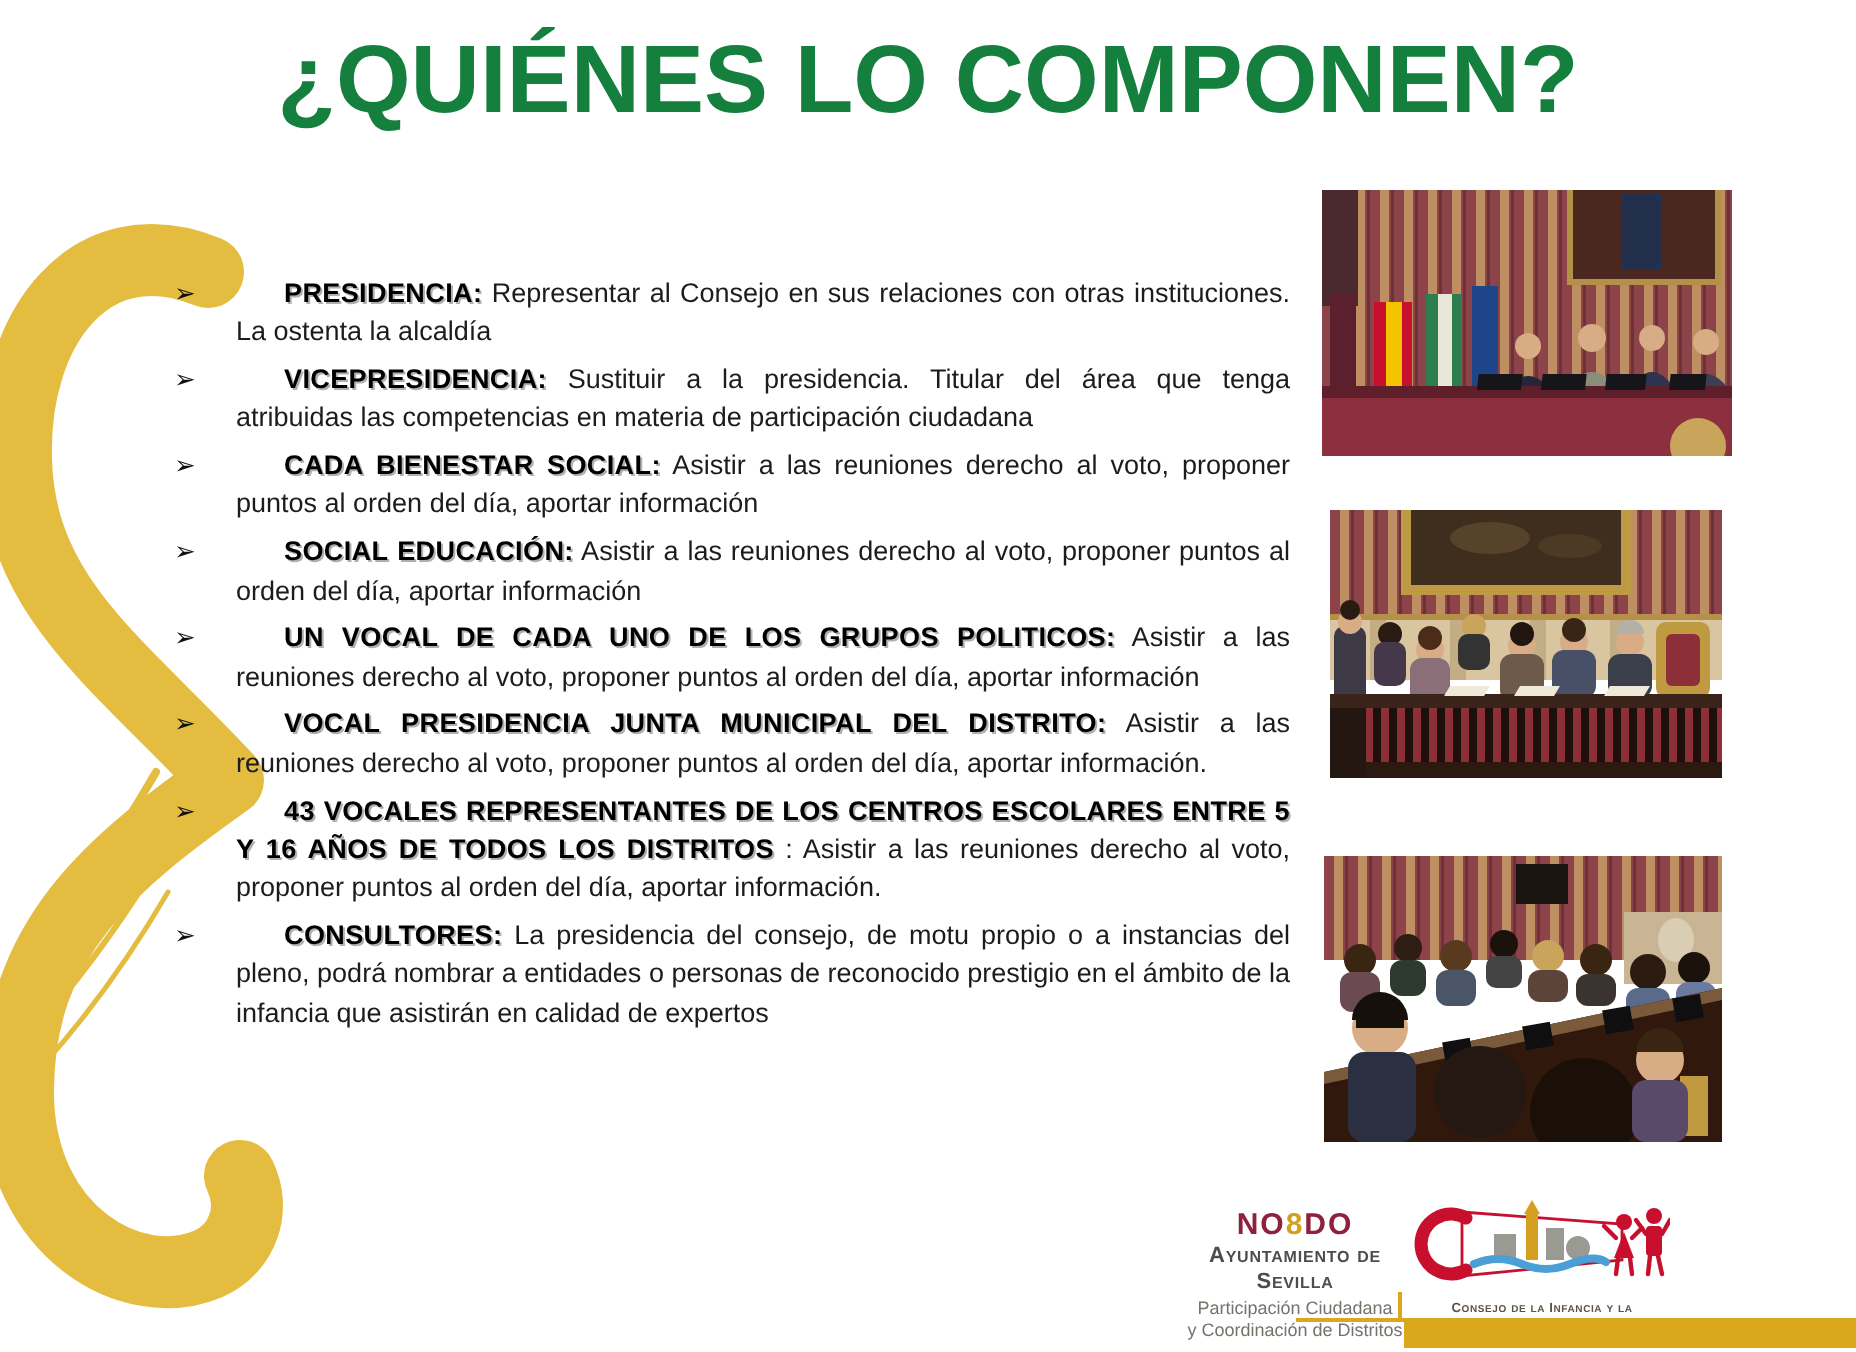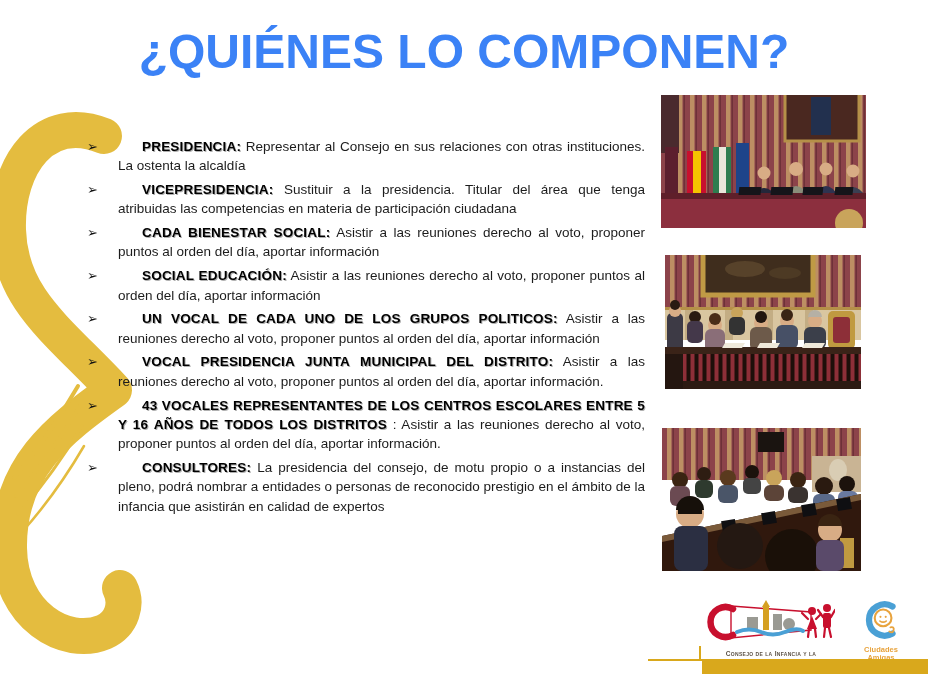--- a/index.html
+++ b/index.html
@@ -2,23 +2,23 @@
 <html><head>
 <meta charset="utf-8">
 <style>
   html,body{margin:0;padding:0;background:#fff;}
   .slide{
     position:relative; width:928px; height:676px; overflow:hidden;
     background:#ffffff; font-family:"Liberation Sans", sans-serif;
   }
   
   .title{
-    position:absolute; top:24px; left:0; width:100%;
+    position:absolute; top:13px; left:0; width:100%;
     text-align:center; font-size:48px; font-weight:bold;
-    color:#3b82f6; letter-spacing:0px; white-space:nowrap;
+    color:#15803d; letter-spacing:0px; white-space:nowrap;
   }
   
   .no8do-shape{ position:absolute; left:0; top:96px; width:150px; height:580px; }
   
   .list{ position:absolute; left:80px; top:137px; width:565px; }
   .item{ display:flex; margin-bottom:4.5px; }
   .bullet{
     flex:none; width:38px; padding-left:7px; box-sizing:border-box;
     font-size:13px; line-height:19.3px; color:#111;
   }
@@ -283,20 +283,26 @@
           <rect x="12" y="98" width="34" height="45" rx="8" fill="#2b2f42"></rect>
         <circle cx="78" cy="118" r="23" fill="#241812"></circle>
         <circle cx="130" cy="128" r="27" fill="#1a1008"></circle>
         <circle cx="168" cy="102" r="12" fill="#d8ac85"></circle>
           <path d="M156 98 A12 12 0 0 1 180 98 Z" fill="#3a2412"></path>
           <rect x="154" y="112" width="28" height="31" rx="7" fill="#5a4a6a"></rect>
       </g>
     </svg>
   </div>
 
+  <div class="no8do-logo">
+    <div class="no8do-word"><span class="mar">NO</span><span class="gold">8</span><span class="mar">DO</span></div>
+    <div class="no8do-org">Ayuntamiento de Sevilla</div>
+    <div class="no8do-dept">Participación Ciudadana</div>
+    <div class="no8do-dept">y Coordinación de Distritos</div>
+  </div>
 
   <div class="consejo-logo">
     <svg viewBox="0 0 128 48" width="128" height="48">
       <polygon points="24,9 104,15 104,33 24,41" fill="none" stroke="#C8102E" stroke-width="1.4"></polygon>
       <path d="M26 12 A15 15 0 1 0 26 38" fill="none" stroke="#C8102E" stroke-width="6.5" stroke-linecap="round"></path>
       <g>
         <rect x="40" y="20" width="11" height="13" fill="#9a9a93"></rect>
         <rect x="56" y="9" width="6" height="24" fill="#D5A021"></rect>
         <polygon points="55,10 59,3 63,10" fill="#D5A021"></polygon>
         <rect x="66" y="17" width="9" height="16" fill="#9a9a93"></rect>
@@ -315,33 +321,18 @@
         <line x1="116" y1="20" x2="111" y2="13"></line>
           <line x1="124" y1="20" x2="128" y2="13"></line>
         <line x1="118" y1="31" x2="117" y2="40"></line>
           <line x1="122" y1="31" x2="124" y2="40"></line>
       </g>
     </svg>
     <div class="consejo-cap">Consejo de la Infancia y la Adolescencia</div>
     <div class="consejo-cap" style="margin-top:0;">de Sevilla</div>
   </div>
 
-  <div class="cai-logo">
-    <svg viewBox="0 0 44 40" width="46" height="42">
-      <path d="M33 7 A15 15 0 1 0 33 33" fill="none" stroke="#4AA0D5" stroke-width="6" stroke-linecap="round"></path>
-      <circle cx="24" cy="18" r="8" fill="none" stroke="#E8A33D" stroke-width="2"></circle>
-      <circle cx="21.5" cy="17" r="1" fill="#E8A33D"></circle>
-      <circle cx="26.5" cy="17" r="1" fill="#E8A33D"></circle>
-      <path d="M21 21 Q24 23 27 21" fill="none" stroke="#E8A33D" stroke-width="1.5" stroke-linecap="round"></path>
-      <path d="M31 27 q4 -1 3 3 q-1 3 -4 1" fill="none" stroke="#E8A33D" stroke-width="1.8" stroke-linecap="round"></path>
-    </svg>
-    <div class="cai-cap">
-      <span class="org">Ciudades</span>
-      <span class="org">Amigas</span>
-      <span class="blu">de la infancia</span>
-    </div>
-  </div>
 
   <div class="gold-line"></div>
   <div class="gold-bar"></div>
   <div class="gold-tick"></div>
 
 </div>
 
 </body></html>

